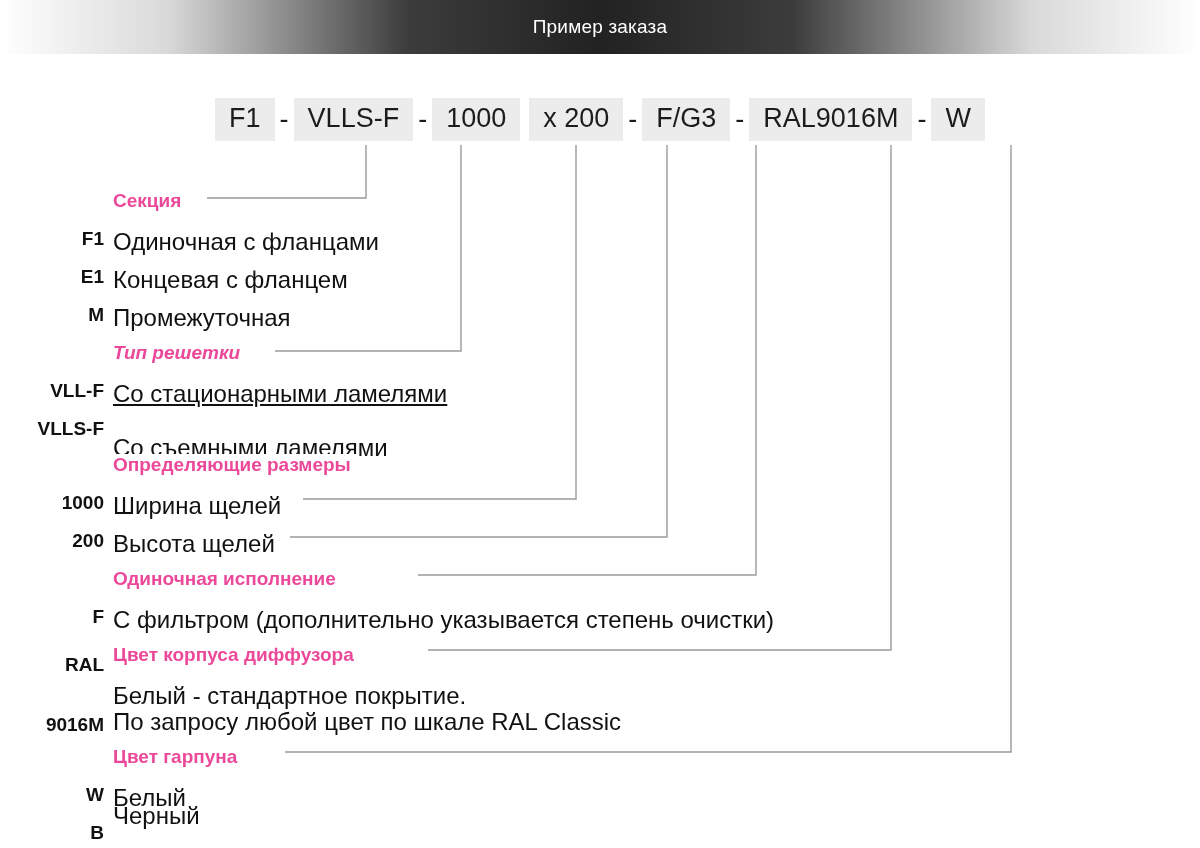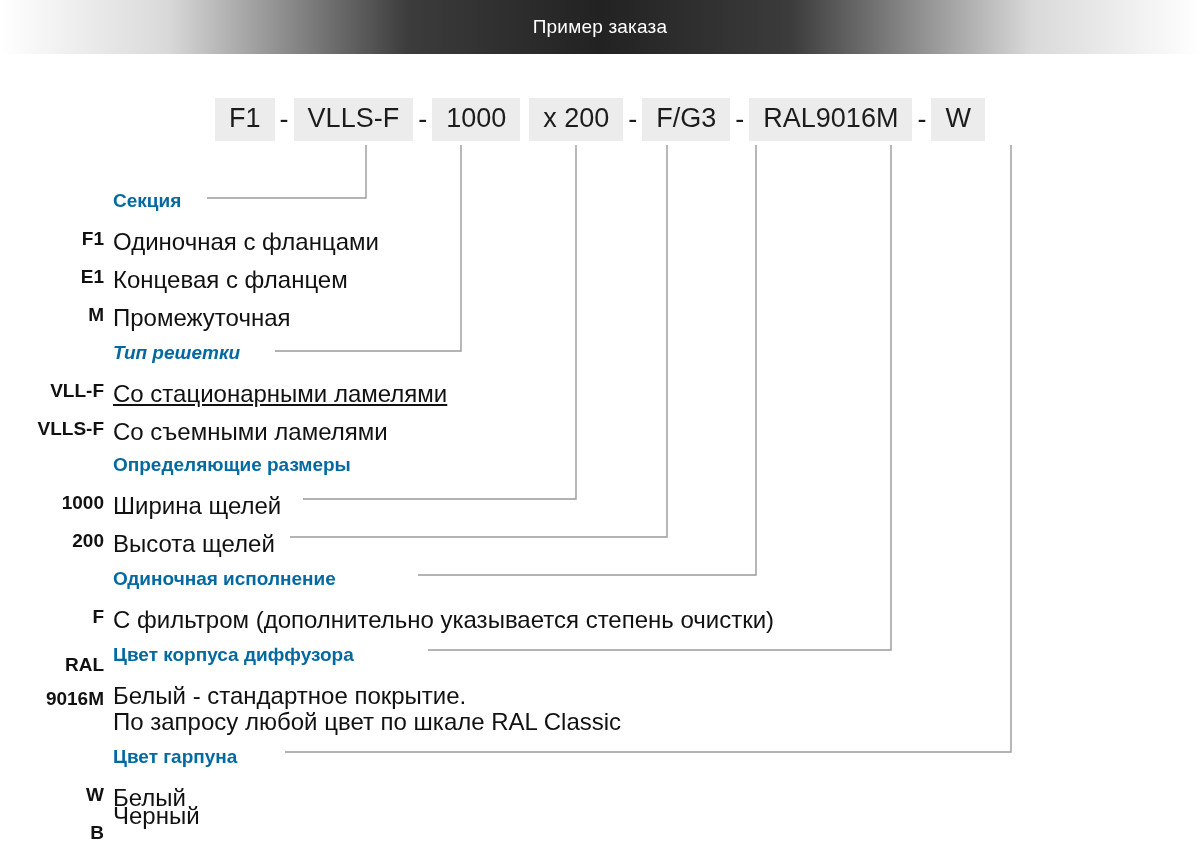--- a/index.html
+++ b/index.html
@@ -86,21 +86,21 @@
     position: absolute;
     left: 0;
     top: 178px;
     width: 1200px;
   }
   .grp-title {
     position: absolute;
     left: 113px;
     font-weight: bold;
     font-size: 19px;
-    color: #0369a1;
+    color: #ec4899;
     background: #ffffff;
     padding-right: 8px;
     white-space: nowrap;
   }
   .row-key {
     position: absolute;
     left: 0;
     width: 104px;
     text-align: right;
     font-weight: bold;
@@ -165,36 +165,36 @@
   <div class="row-val" style="top:50px;">Одиночная с фланцами</div>
   <div class="row-key" style="top:88px;">E1</div>
   <div class="row-val" style="top:88px;">Концевая с фланцем</div>
   <div class="row-key" style="top:126px;">M</div>
   <div class="row-val" style="top:126px;">Промежуточная</div>
 
   <div class="grp-title" style="top:164px;font-style:italic;">Тип решетки</div>
   <div class="row-key" style="top:202px;">VLL-F</div>
   <div class="row-val" style="top:202px;text-decoration:underline;">Со стационарными ламелями</div>
   <div class="row-key" style="top:240px;">VLLS-F</div>
-  <div class="row-val" style="top:240px;text-align:right;">Со съемными ламелями</div>
+  <div class="row-val" style="top:256px;text-align:right;">Со съемными ламелями</div>
 
   <div class="grp-title" style="top:276px;">Определяющие размеры</div>
   <div class="row-key" style="top:314px;">1000</div>
   <div class="row-val" style="top:314px;">Ширина щелей</div>
   <div class="row-key" style="top:352px;">200</div>
   <div class="row-val" style="top:352px;">Высота щелей</div>
 
   <div class="grp-title" style="top:390px;">Одиночная исполнение</div>
   <div class="row-key" style="top:428px;">F</div>
   <div class="row-val" style="top:428px;">С фильтром (дополнительно указывается степень очистки)</div>
 
   <div class="grp-title" style="top:466px;">Цвет корпуса диффузора</div>
   <div class="row-key" style="top:476px;">RAL</div>
   <div class="row-val" style="top:504px;">Белый - стандартное покрытие.</div>
-  <div class="row-key" style="top:510px;text-align:right;">9016M</div>
+  <div class="row-key" style="top:536px;text-align:right;">9016M</div>
   <div class="row-val" style="top:530px;">По запросу любой цвет по шкале RAL Classic</div>
 
   <div class="grp-title" style="top:568px;">Цвет гарпуна</div>
   <div class="row-key" style="top:606px;">W</div>
   <div class="row-val" style="top:606px;">Белый</div>
   <div class="row-key" style="top:644px;">B</div>
   <div class="row-val" style="top:624px;">Черный</div>
 
 </div>
 

